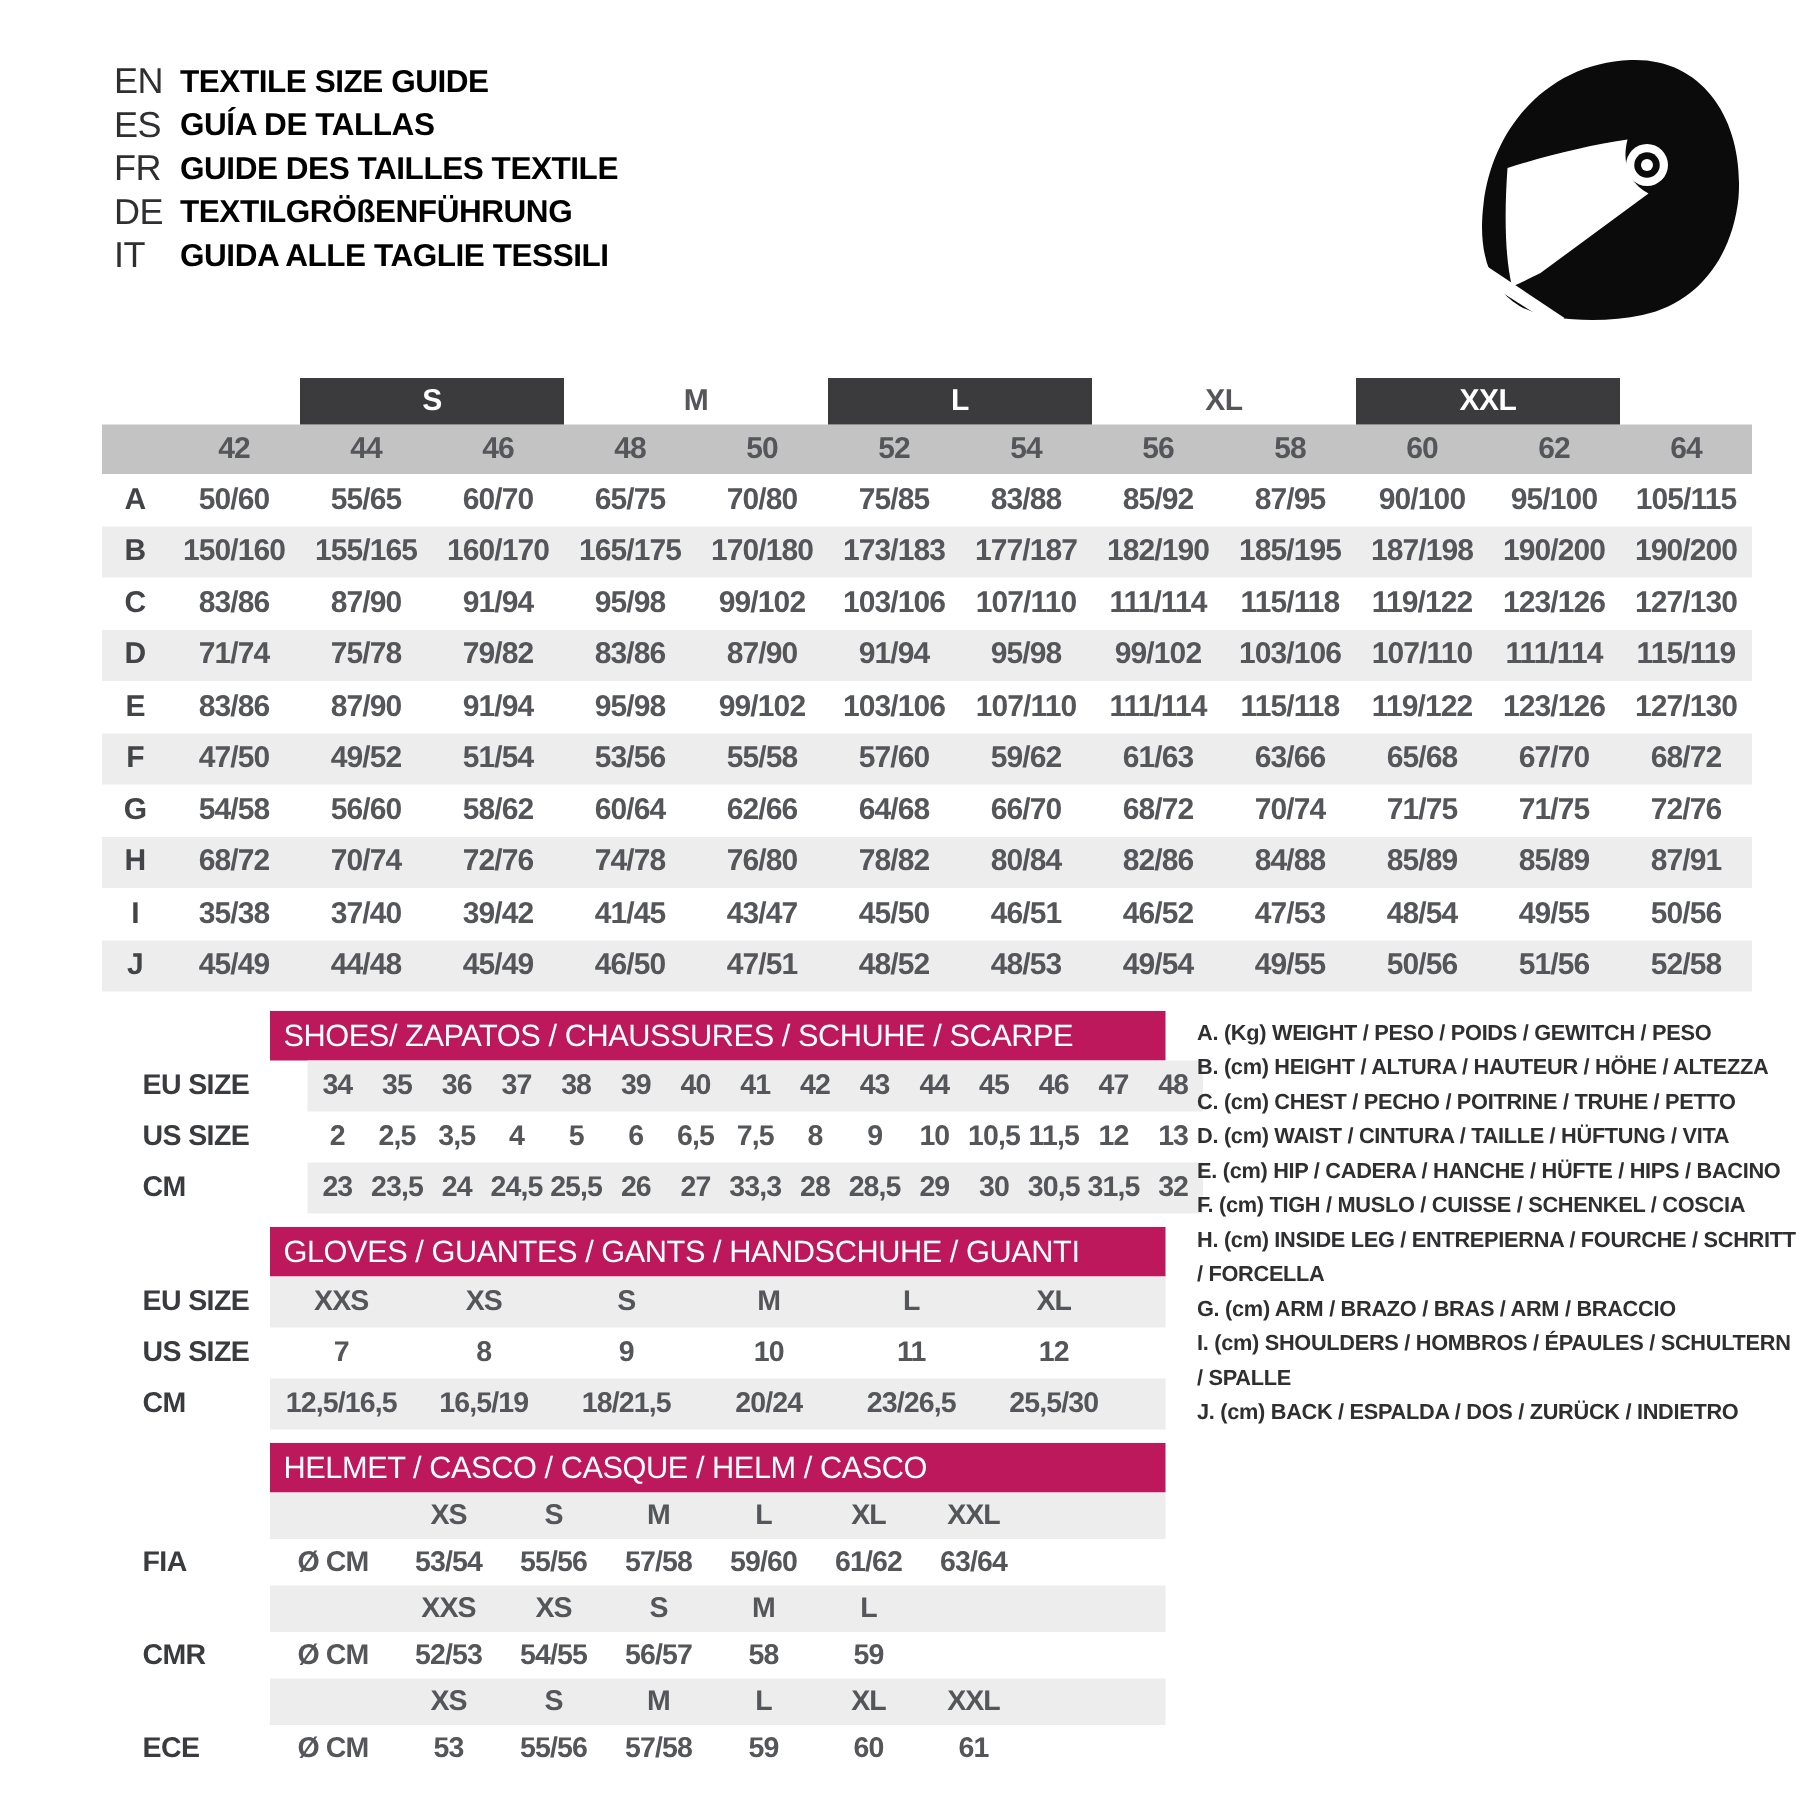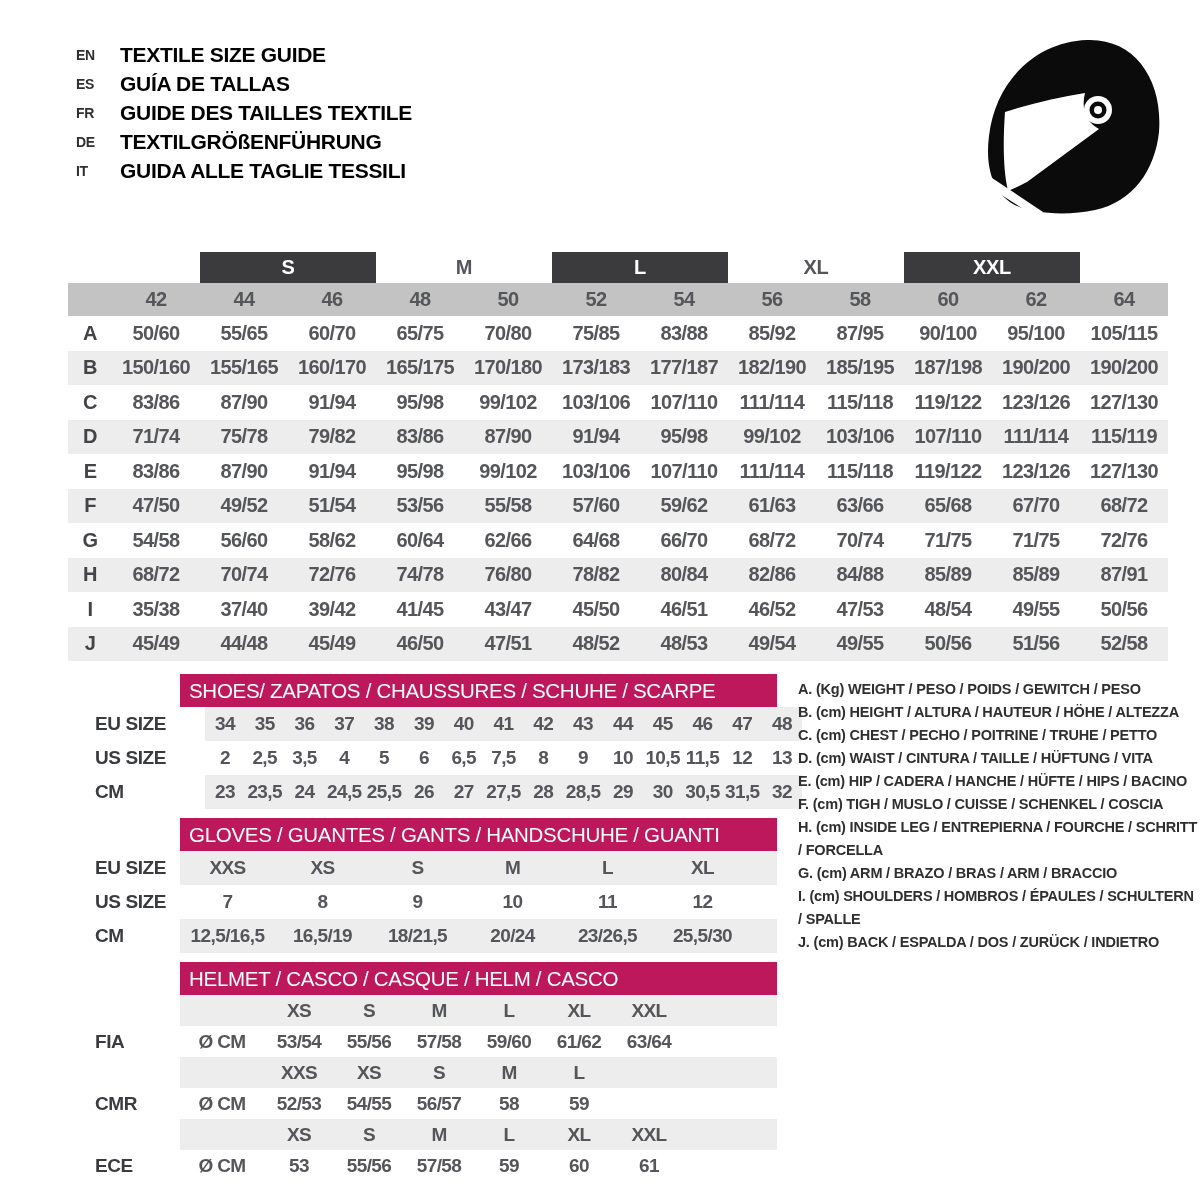--- a/index.html
+++ b/index.html
@@ -5,21 +5,21 @@
   * { margin:0; padding:0; box-sizing:border-box; }
   html,body { background:#fff; }
   .page {
     position:relative; width:1200px; height:1200px; background:#ffffff;
     font-family:"Liberation Sans", sans-serif; overflow:hidden;
     color:#55565a;
   }
   
   .langs { position:absolute; left:76px; top:40px; }
   .lang-row { display:flex; height:29px; align-items:center; }
-  .lang-code { width:44px; font-size:14px; font-weight:bold; color:#2f2f31; letter-spacing:-0.3px; }
+  .lang-code { width:44px; font-size:24px; font-weight:normal; color:#2f2f31; letter-spacing:-0.3px; }
   .lang-label { font-size:21px; font-weight:bold; color:#000000; letter-spacing:-0.3px; }
   
   .helmet-art { position:absolute; left:975px; top:36px; width:190px; height:180px; }
   
   .size-table { position:absolute; left:68px; top:252px; width:1100px; }
   .grid13 { display:grid; grid-template-columns:44px repeat(12, 1fr); }
   .group-row { height:31px; }
   .size-group { display:flex; align-items:center; justify-content:center;
     font-size:20px; font-weight:bold; color:#55565a; letter-spacing:-0.3px; }
   .size-group.boxed { background:#3b3b3d; color:#ffffff; }
@@ -312,21 +312,21 @@
         <div class="sec-row">
           <div class="sec-label">CM</div>
           <div class="sec-cells cells15 stripe">
             <div class="sec-cell">23</div>
             <div class="sec-cell">23,5</div>
             <div class="sec-cell">24</div>
             <div class="sec-cell">24,5</div>
             <div class="sec-cell">25,5</div>
             <div class="sec-cell">26</div>
             <div class="sec-cell">27</div>
-            <div class="sec-cell">27,5</div>
+            <div class="sec-cell">33,3</div>
             <div class="sec-cell">28</div>
             <div class="sec-cell">28,5</div>
             <div class="sec-cell">29</div>
             <div class="sec-cell">30</div>
             <div class="sec-cell">30,5</div>
             <div class="sec-cell">31,5</div>
             <div class="sec-cell">32</div>
           </div>
         </div>
       </div>

